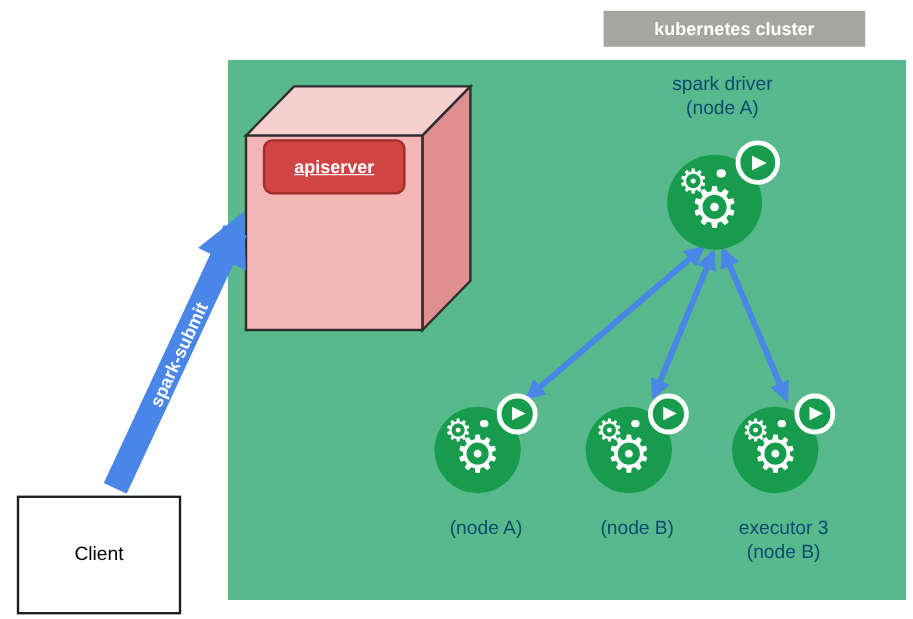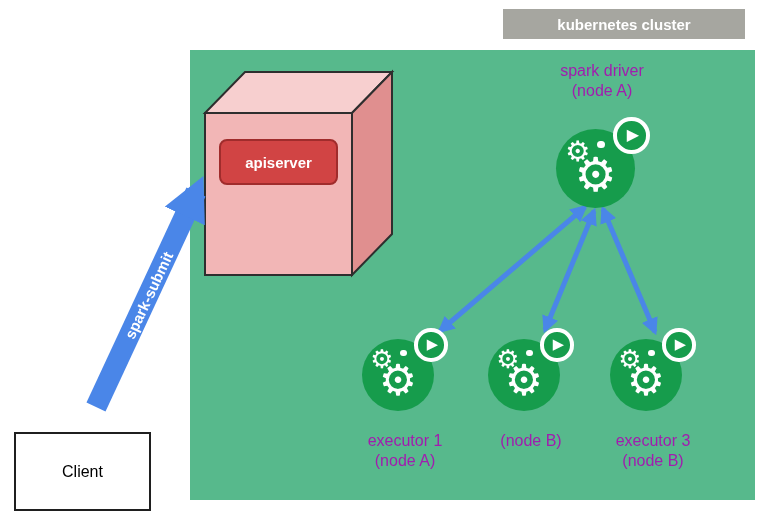--- a/index.html
+++ b/index.html
@@ -1,55 +1,55 @@
 <!DOCTYPE html>
 <html><head>
 <meta charset="utf-8">
 <style>
   html,body{margin:0;padding:0;background:#ffffff;}
   .stage{position:relative;width:761px;height:516px;background:#ffffff;
          font-family:"Liberation Sans",sans-serif;overflow:hidden;}
 
   .cluster-bg{position:absolute;left:190px;top:50px;width:565px;height:450px;background:#57b98c;}
 
-  .cluster-label{position:absolute;left:503px;top:9px;width:242px;height:30px;background:#a6a6a0;
+  .cluster-label{position:absolute;left:503px;top:9px;width:218px;height:30px;background:#a6a6a0;
                  color:#ffffff;font-weight:bold;font-size:15px;
                  display:flex;align-items:center;justify-content:center;}
 
   .svgLayer{position:absolute;left:0;top:0;}
 
   .kbox{position:absolute;left:219px;width:119px;height:46px;background:#d14444;
         border:2px solid #a02c2c;border-radius:8px;color:#ffffff;font-weight:bold;font-size:15px;
         display:flex;align-items:center;justify-content:center;box-sizing:border-box;}
-  .apiserver{top:139px;}
+  .apiserver{top:116px;text-decoration:underline;}
   .scheduler{top:203px;}
 
-  .node-label{position:absolute;text-align:center;font-size:16px;line-height:20px;color:#a21caf;}
+  .node-label{position:absolute;text-align:center;font-size:16px;line-height:20px;color:#0c4a6e;}
   .driver-label{left:528px;top:61px;width:148px;}
   .exec-label{top:431px;width:124px;}
   .exec-label-1{left:343px;}
   .exec-label-2{left:469px;}
   .exec-label-3{left:591px;}
 
   .pod{position:absolute;width:var(--s);height:var(--s);}
   .pod-circle{position:absolute;left:0;top:13%;width:84%;height:84%;border-radius:50%;background:#169c4c;}
   .gear{position:absolute;color:#ffffff;transform:translate(-50%,-50%);line-height:1;
         font-family:"DejaVu Sans",sans-serif;}
   .gear-big{left:42%;top:61%;font-size:calc(var(--s)*0.50);}
   .gear-small{left:23%;top:37%;font-size:calc(var(--s)*0.30);}
   .gear-dot{position:absolute;left:44%;top:25%;width:8%;height:8%;background:#ffffff;border-radius:50%;}
   .play-badge{position:absolute;right:0;top:0;width:39%;height:39%;background:#169c4c;
               border:4px solid #ffffff;border-radius:50%;box-sizing:border-box;
               display:flex;align-items:center;justify-content:center;}
   .play-glyph{color:#ffffff;font-size:calc(var(--s)*0.17);line-height:1;margin-left:8%;
               font-family:"DejaVu Sans",sans-serif;}
 
-  .client-box{position:absolute;left:14px;top:413px;width:137px;height:79px;background:#ffffff;
+  .client-box{position:absolute;left:14px;top:413px;width:137px;height:99px;background:#ffffff;
               border:2px solid #1f1f1f;display:flex;align-items:center;justify-content:center;
-              font-size:16px;color:#000000;box-sizing:border-box;margin-top:19px;}
+              font-size:16px;color:#000000;box-sizing:border-box;}
 </style>
 </head>
 <body>
 
 <div class="stage">
 
   <div class="cluster-bg"></div>
 
   <div class="cluster-label">kubernetes cluster</div>
 
@@ -120,21 +120,20 @@
     <div class="pod-circle"></div>
     <span class="gear gear-big">⚙</span>
     <span class="gear gear-small">⚙</span>
     <span class="gear-dot"></span>
     <div class="play-badge">
       <span class="play-glyph">▶</span>
     </div>
   </div>
 
   <div class="node-label exec-label exec-label-1">
-    <div>executor 1</div>
     <div>(node A)</div>
   </div>
   <div class="node-label exec-label exec-label-2">
     <div>(node B)</div>
   </div>
   <div class="node-label exec-label exec-label-3">
     <div>executor 3</div>
     <div>(node B)</div>
   </div>
 

